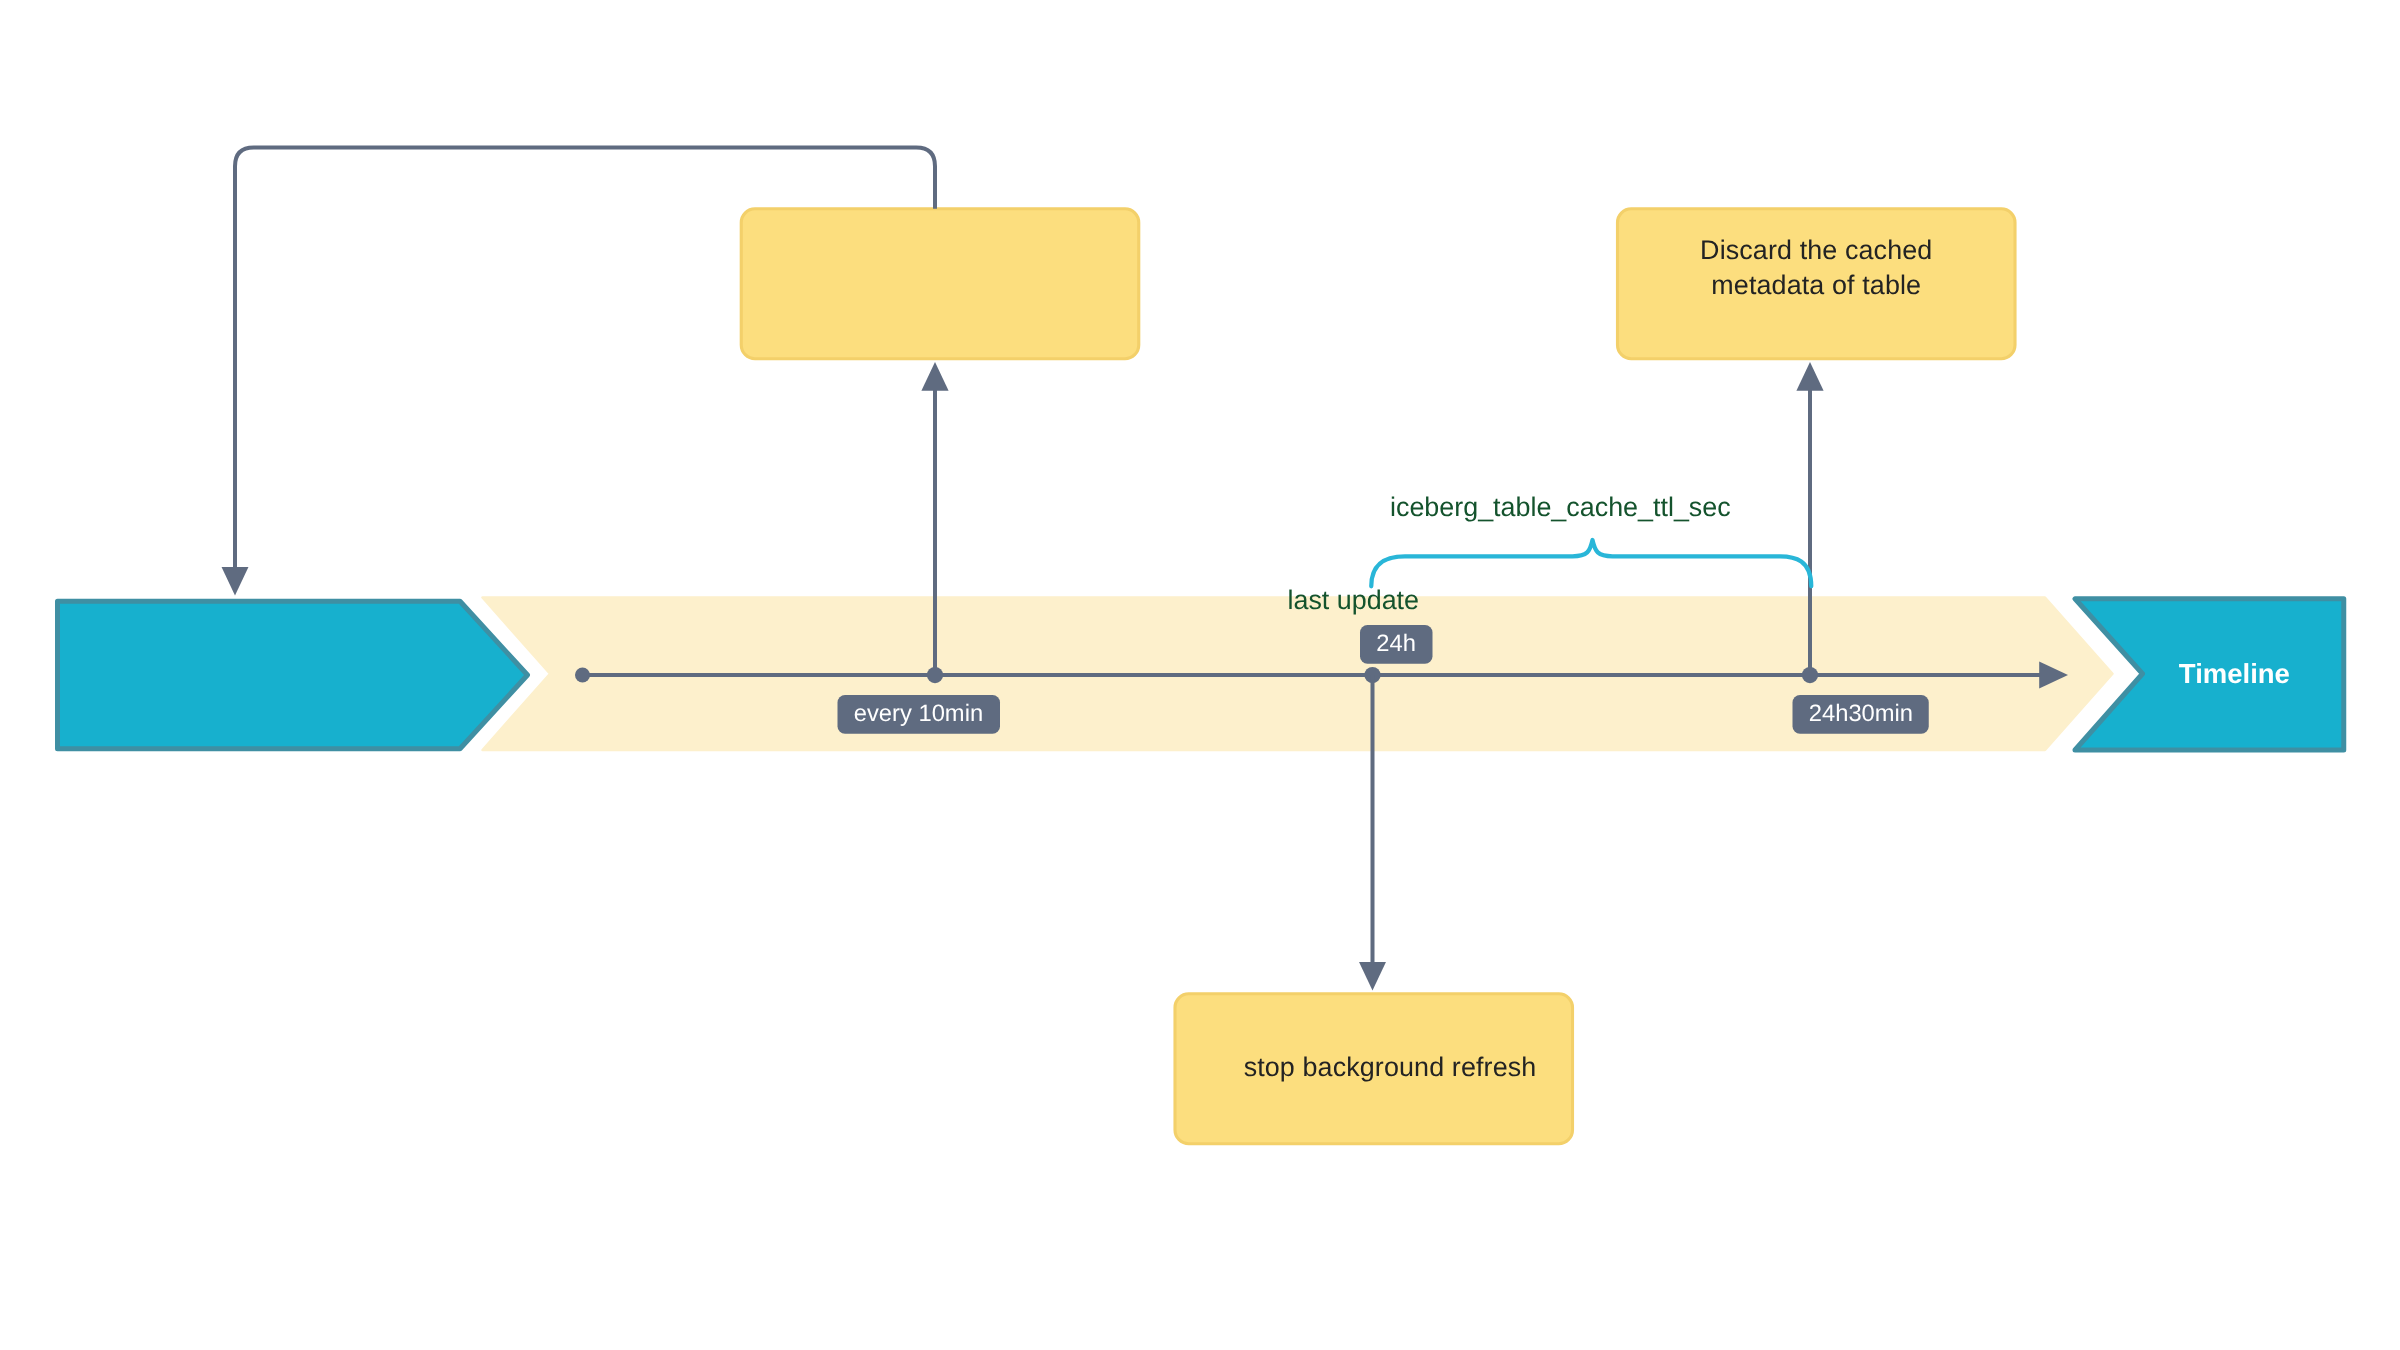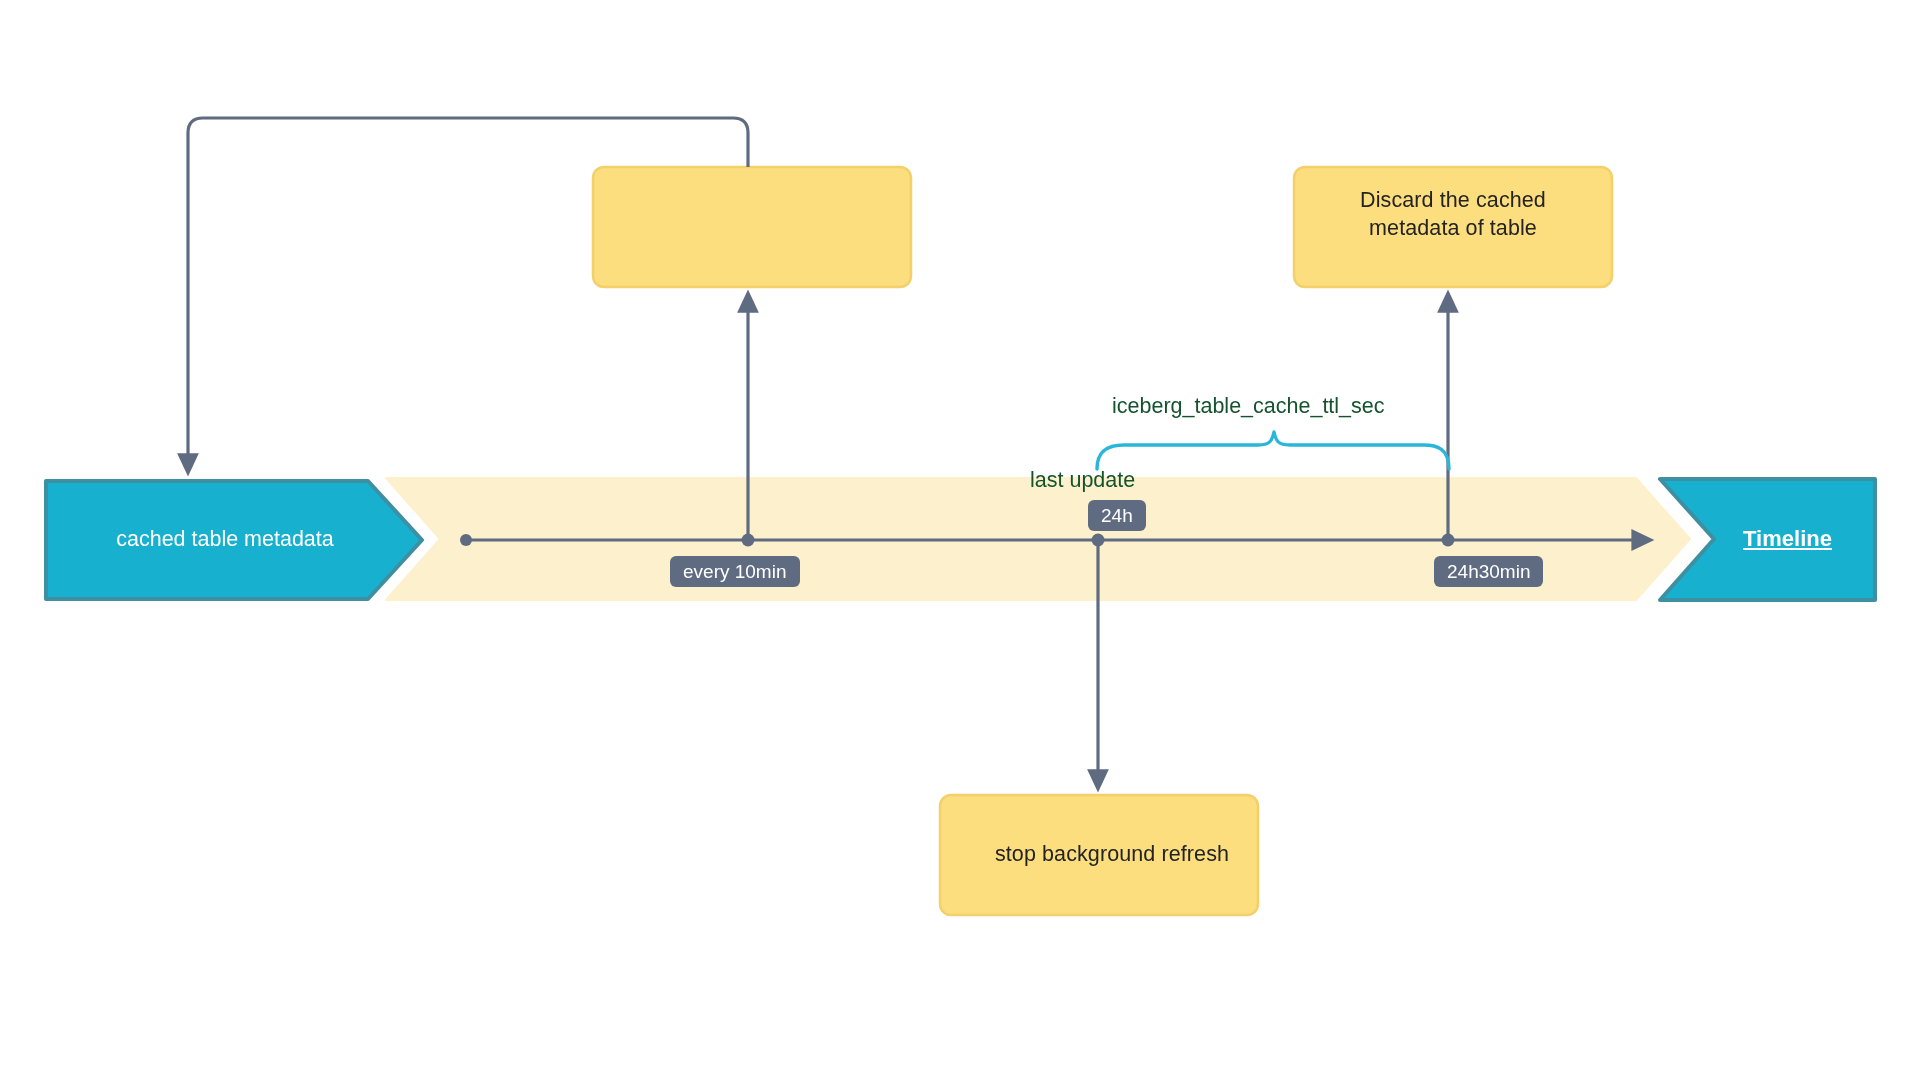--- a/index.html
+++ b/index.html
@@ -111,23 +111,22 @@
 
     <path d="M1097,469
              C1097,448 1112,445 1124,445
              L1258,445
              C1270,445 1272,441 1274,432
              C1276,441 1278,445 1290,445
              L1424,445
              C1436,445 1449,448 1449,469" fill="none" stroke="#29b6d8" stroke-width="3.4" stroke-linecap="round" stroke-linejoin="round"></path>
   </svg>
 
-  <div class="node-label cyan-label" style="left:60px; top:481px; width:330px; height:118px;">cached table metadata</div>
 
-  <div class="node-label cyan-label bold" style="left:1700px; top:479px; width:175px; height:121px;text-decoration:underline;">Timeline</div>
+  <div class="node-label cyan-label bold" style="left:1700px; top:479px; width:175px; height:121px;">Timeline</div>
 
 
   <div class="node-label yellow-label" style="left:1294px; top:167px; width:318px; height:96px;">
     <span>
       <span>Discard the cached</span><br>
       <span>metadata of table</span>
     </span>
   </div>
 
   <div class="node-label yellow-label" style="left:940px; top:795px; width:318px; height:120px;padding-left:13px;">stop background refresh</div>

